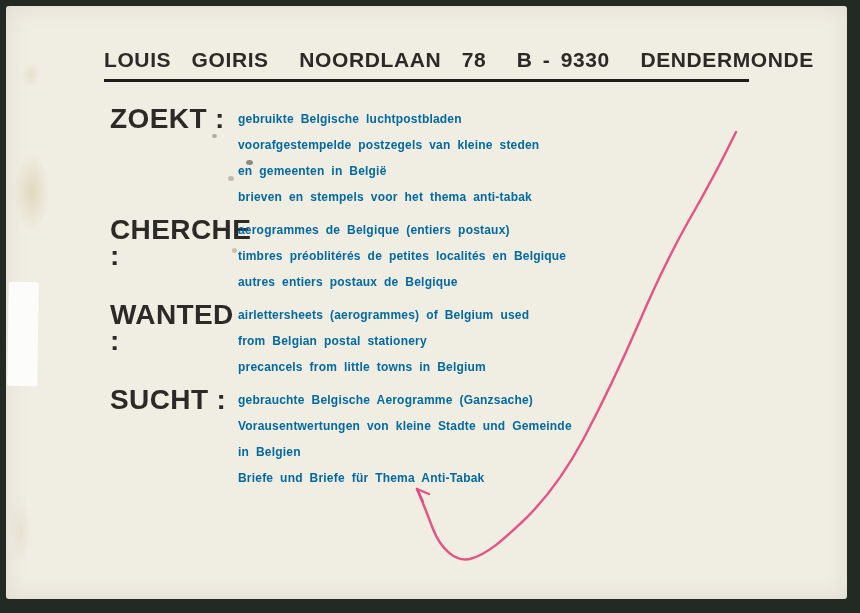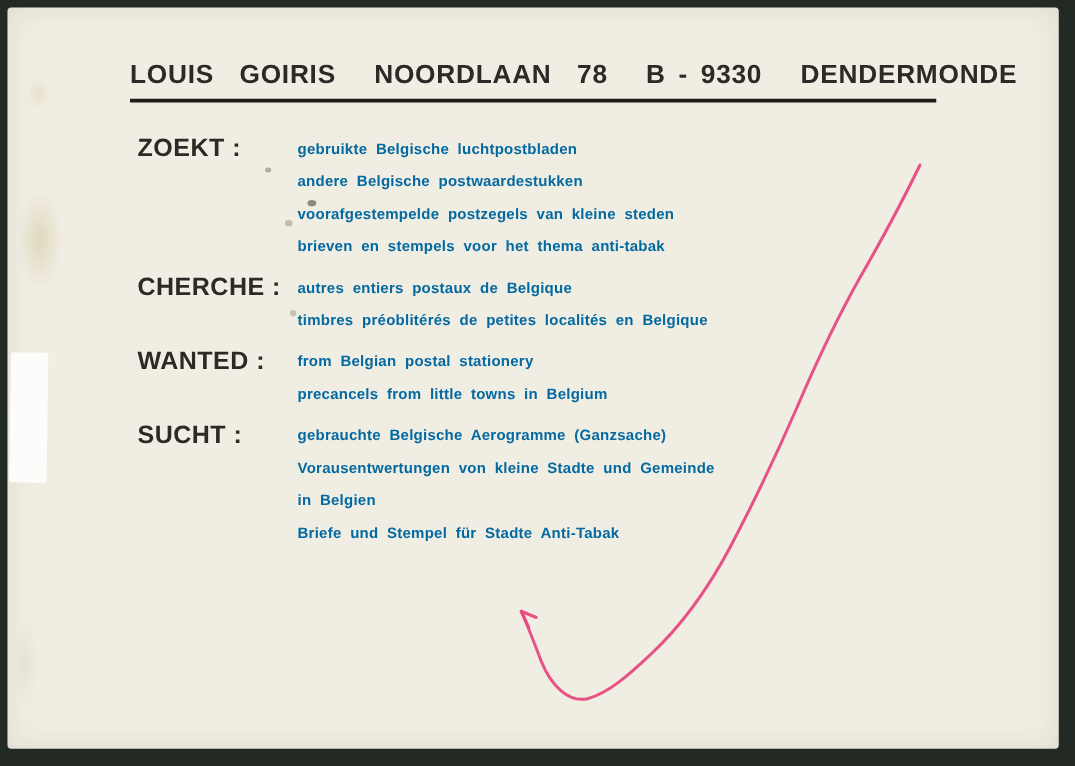--- a/index.html
+++ b/index.html
@@ -40,21 +40,21 @@
     left:104px;top:100px;
     width:720px;
   }
   .section-row{
     display:flex;
     margin-bottom:7px;
   }
   .section-label{
     width:128px;
     flex:0 0 128px;
-    font-size:20px;
+    font-size:28px;
     font-weight:700;
     color:#2b2a27;
     letter-spacing:0.4px;
     line-height:26px;
   }
   .section-lines{flex:1;}
   .text-line{
     font-size:12px;
     font-weight:700;
     color:#0369a1;
@@ -122,46 +122,48 @@
 
     <div class="header">
       <div class="header-title">LOUIS  GOIRIS   NOORDLAAN  78   B - 9330   DENDERMONDE</div>
     </div>
 
     <div class="sections">
         <div class="section-row">
           <div class="section-label">ZOEKT :</div>
           <div class="section-lines">
             <div class="text-line">gebruikte Belgische luchtpostbladen</div>
-            <div class="text-line">andere Belgische postwaardestukken</div>
             <div class="text-line">voorafgestempelde postzegels van kleine steden</div>
+            <div class="text-line">en gemeenten in België</div>
             <div class="text-line">brieven en stempels voor het thema anti-tabak</div>
           </div>
         </div>
         <div class="section-row">
           <div class="section-label">CHERCHE :</div>
           <div class="section-lines">
+            <div class="text-line">aerogrammes de Belgique (entiers postaux)</div>
+            <div class="text-line">timbres préoblitérés de petites localités en Belgique</div>
             <div class="text-line">autres entiers postaux de Belgique</div>
-            <div class="text-line">timbres préoblitérés de petites localités en Belgique</div>
           </div>
         </div>
         <div class="section-row">
           <div class="section-label">WANTED :</div>
           <div class="section-lines">
+            <div class="text-line">airlettersheets (aerogrammes) of Belgium used</div>
             <div class="text-line">from Belgian postal stationery</div>
             <div class="text-line">precancels from little towns in Belgium</div>
           </div>
         </div>
         <div class="section-row">
           <div class="section-label">SUCHT :</div>
           <div class="section-lines">
             <div class="text-line">gebrauchte Belgische Aerogramme (Ganzsache)</div>
             <div class="text-line">Vorausentwertungen von kleine Stadte und Gemeinde</div>
             <div class="text-line">in Belgien</div>
-            <div class="text-line">Briefe und Stempel für Stadte Anti-Tabak</div>
+            <div class="text-line">Briefe und Briefe für Thema Anti-Tabak</div>
           </div>
         </div>
       </div>
 
   </div>
 
   <svg class="pen" viewBox="0 0 860 613" xmlns="http://www.w3.org/2000/svg">
     <path d="M 736 132
              C 720 165, 703 196, 688 222
              C 670 254, 653 290, 638 325

